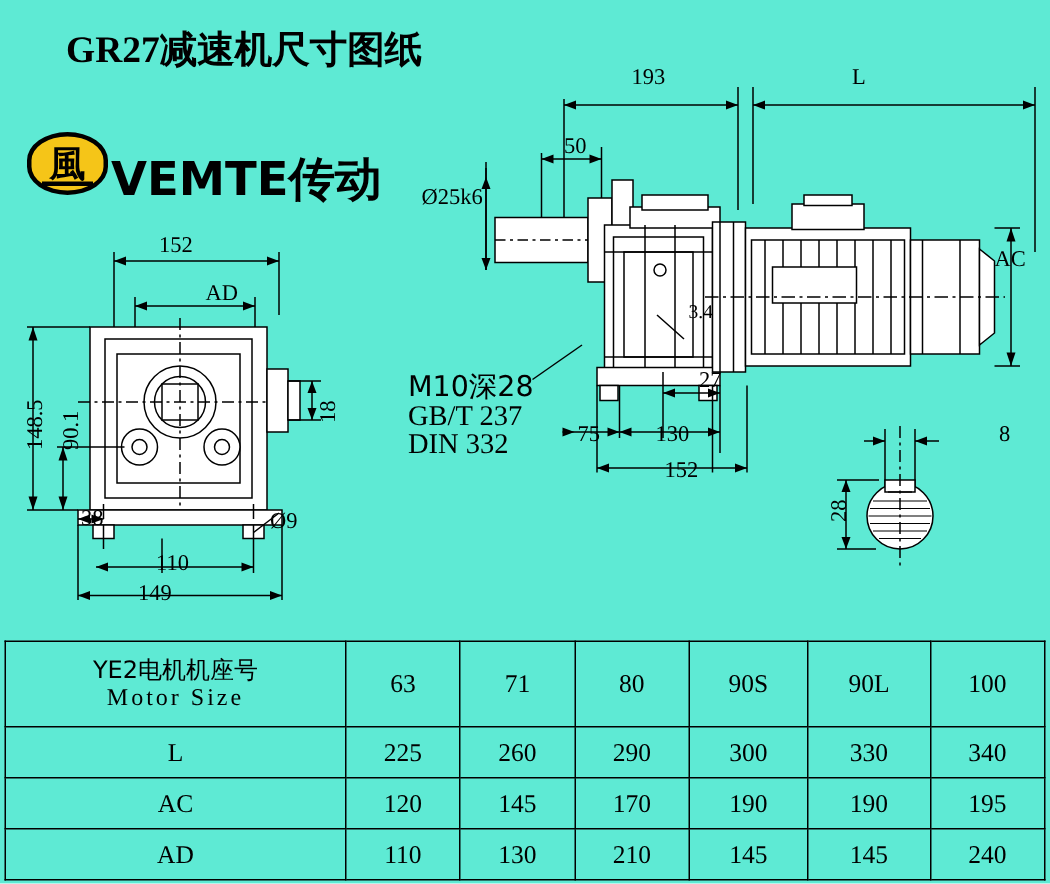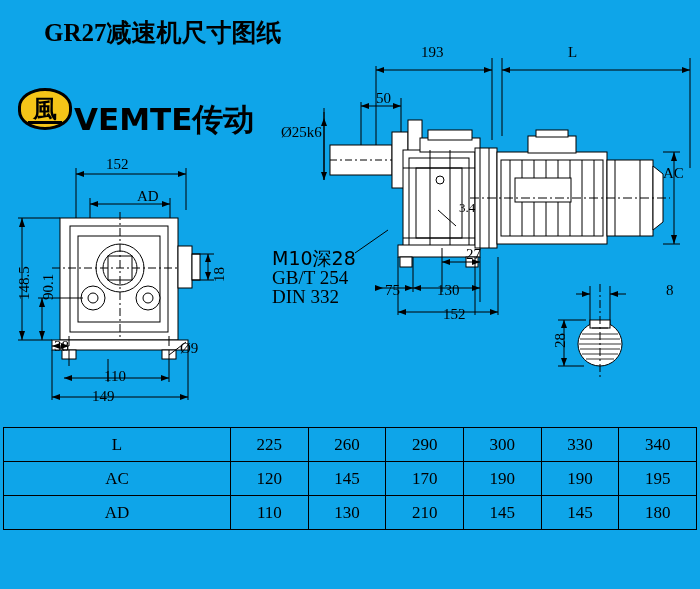--- a/index.html
+++ b/index.html
@@ -4,21 +4,21 @@
 <style>
   html, body {
     margin: 0;
     padding: 0;
     background: #ffffff;
   }
   #page {
     position: relative;
     width: 700px;
     height: 589px;
-    background: #0ea5e9;
+    background: #5eead4;
     font-family: "Liberation Serif", serif;
     overflow: hidden;
   }
   .abs { position: absolute; }
   .title {
     left: 44px; top: 16px;
     font-family: "Liberation Serif", serif;
     font-size: 25px;
     font-weight: bold;
     color: #000;
@@ -231,21 +231,21 @@
   <div class="dimtext" style="left:376px; top:90px;">50</div>
   <div class="dimtext" style="left:281px; top:104px;margin-top:20px;">Ø25k6</div>
   <div class="dimtext" style="left:663px; top:165px;">AC</div>
   <div class="dimtext" style="left:459px; top:200px; font-size:13px;">3.4</div>
   <div class="dimtext" style="left:466px; top:246px;">27</div>
   <div class="dimtext" style="left:385px; top:282px;">75</div>
   <div class="dimtext" style="left:437px; top:282px;">130</div>
   <div class="dimtext" style="left:443px; top:306px;">152</div>
 
   <div class="note cn" style="left:272px; top:249px;">M10深28</div>
-  <div class="note" style="left:272px; top:268px;">GB/T 254</div>
+  <div class="note" style="left:272px; top:268px;">GB/T 237</div>
   <div class="note" style="left:272px; top:287px;">DIN 332</div>
 
   <svg class="abs" style="left:8px; top:150px;" width="260" height="260">
     <g stroke="#000" fill="none" stroke-width="1">
 
       <line x1="68" y1="18" x2="68" y2="70"></line>
       <line x1="178" y1="18" x2="178" y2="60"></line>
       <line x1="68" y1="24" x2="178" y2="24"></line>
       <path d="M68,24 l8,-3 v6 z" fill="#000" stroke="none"></path>
       <path d="M178,24 l-8,-3 v6 z" fill="#000" stroke="none"></path>
@@ -362,20 +362,32 @@
       <line x1="24" y1="38" x2="24" y2="84"></line>
       <path d="M24,38 l-3,8 h6 z" fill="#000" stroke="none"></path>
       <path d="M24,84 l-3,-8 h6 z" fill="#000" stroke="none"></path>
     </g>
   </svg>
   <div class="dimtext" style="left:666px; top:282px;">8</div>
   <div class="dimtext rot" style="left:552px; top:348px;">28</div>
 
   <table class="spec">
     <tbody>
+        <tr class="first">
+      <td class="head">
+        <div class="cn">YE2电机机座号</div>
+        <div style="letter-spacing:2px;">Motor Size</div>
+      </td>
+      <td>63</td>
+      <td>71</td>
+      <td>80</td>
+      <td>90S</td>
+      <td>90L</td>
+      <td>100</td>
+    </tr>
     <tr>
       <td class="head rowlabel">L</td>
       <td>225</td>
       <td>260</td>
       <td>290</td>
       <td>300</td>
       <td>330</td>
       <td>340</td>
     </tr>
     <tr>
@@ -387,18 +399,18 @@
       <td>190</td>
       <td>195</td>
     </tr>
     <tr>
       <td class="head rowlabel">AD</td>
       <td>110</td>
       <td>130</td>
       <td>210</td>
       <td>145</td>
       <td>145</td>
-      <td>180</td>
+      <td>240</td>
     </tr>
   </tbody>
     </table>
 
 </div>
 
 </body></html>

